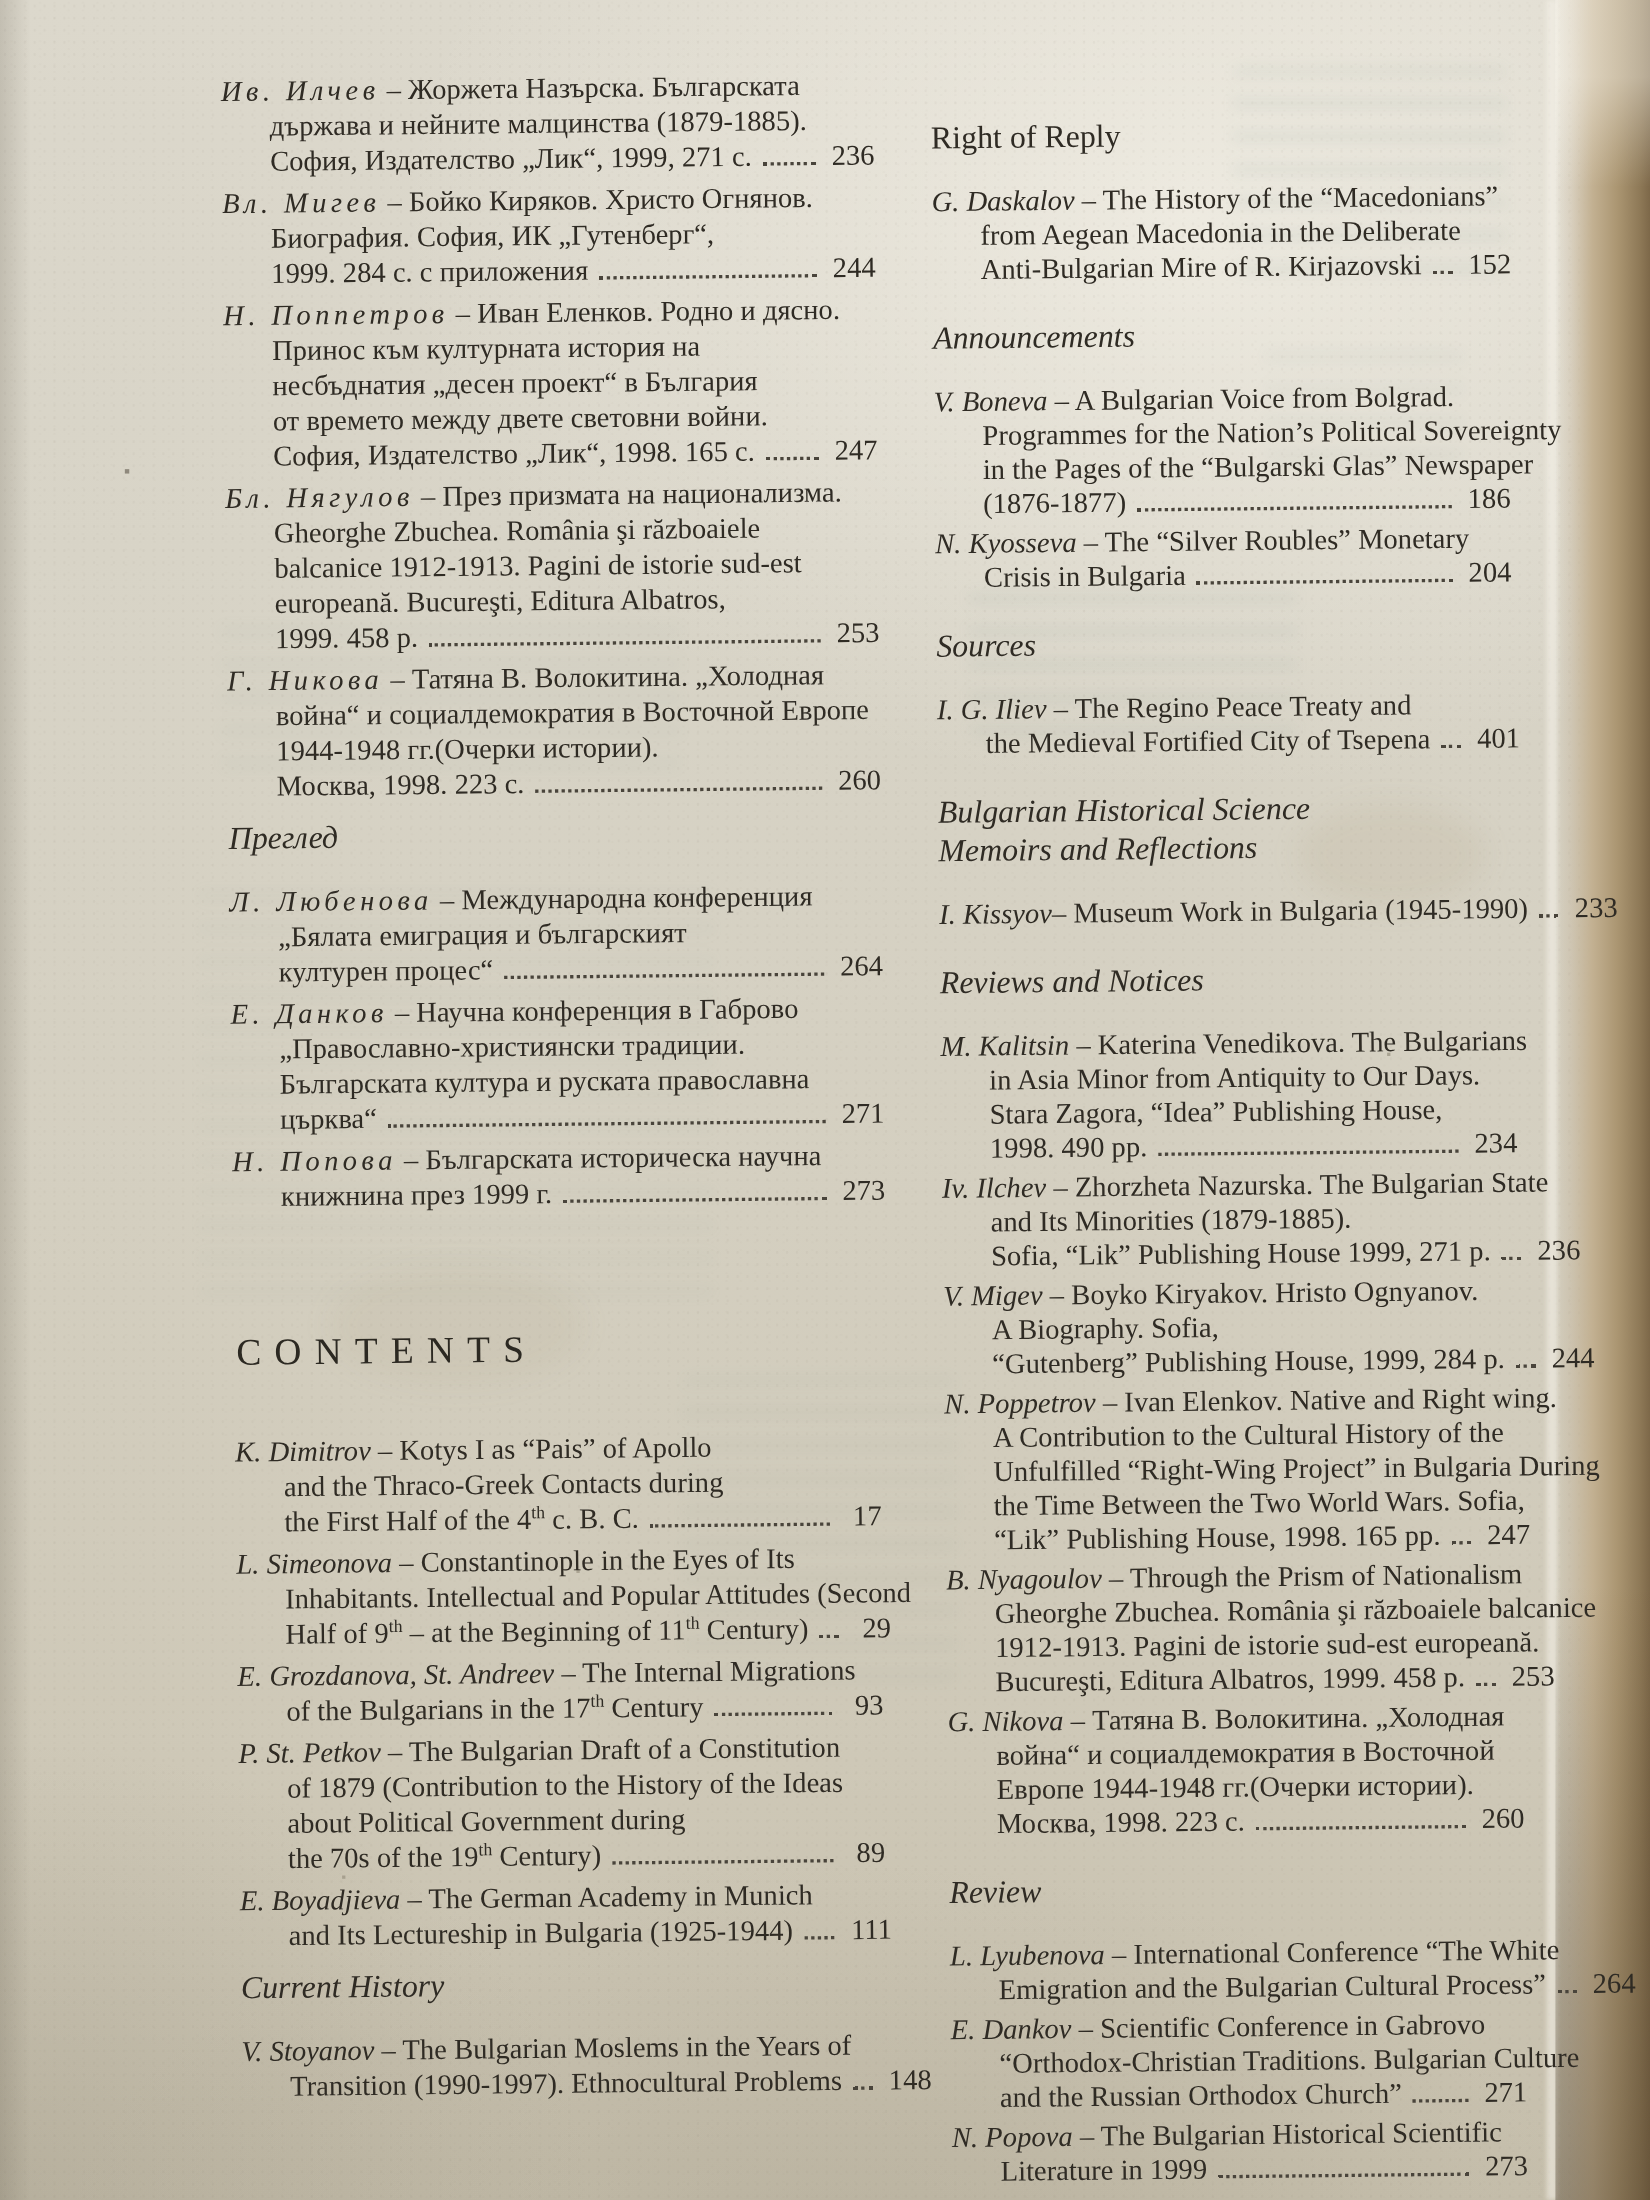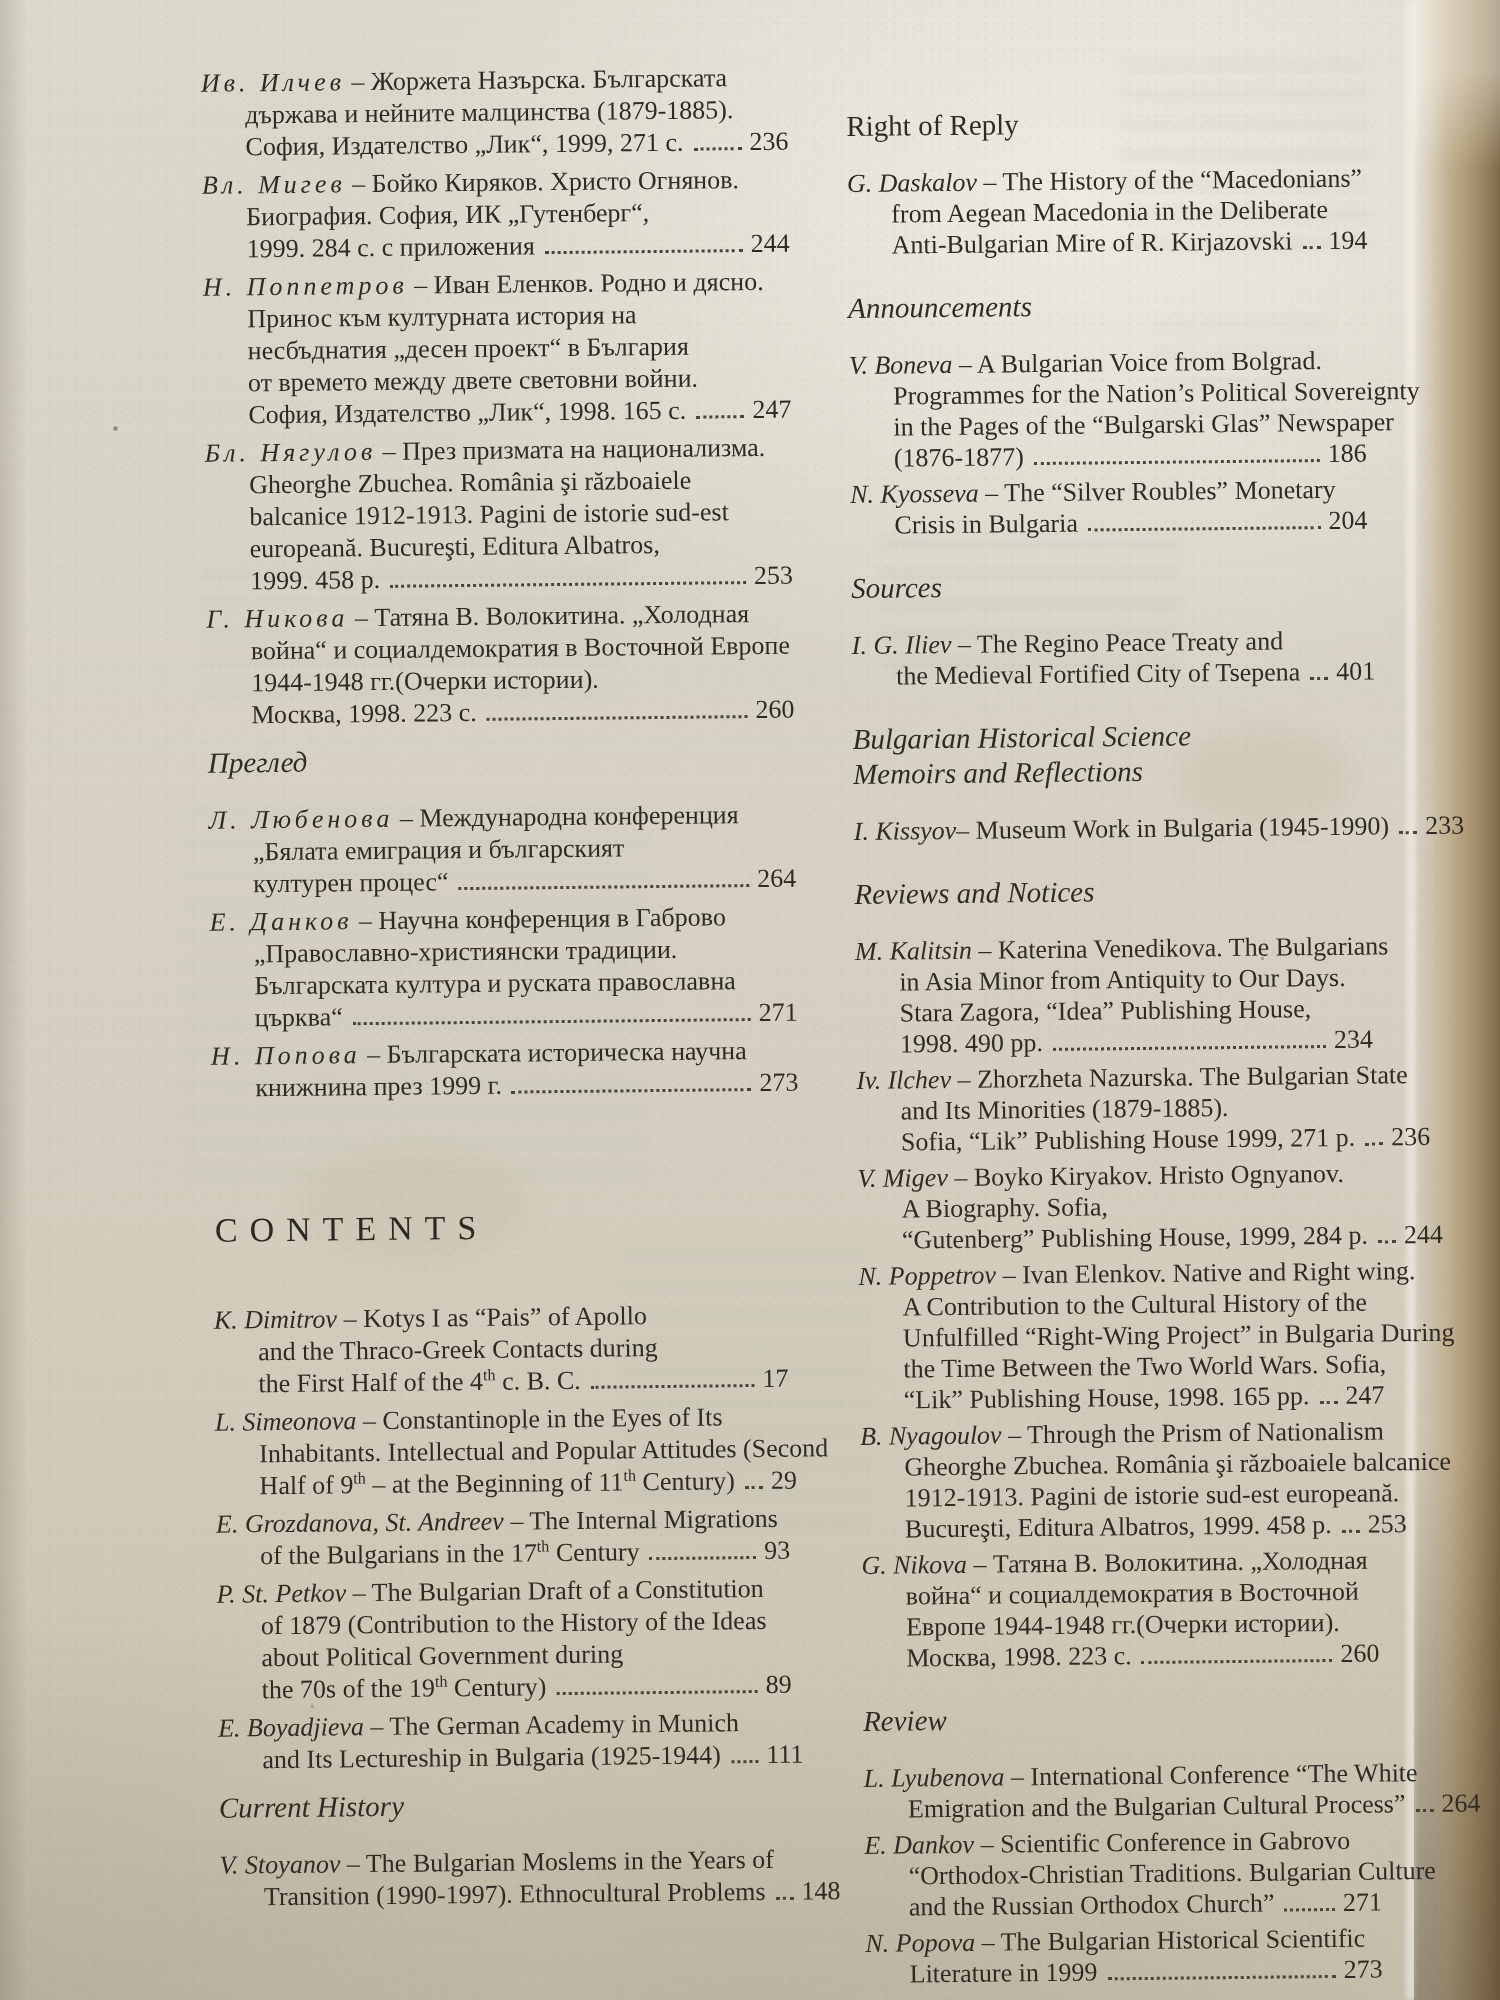--- a/index.html
+++ b/index.html
@@ -49,21 +49,21 @@
   .line { white-space:nowrap; font-size:26px; }
   .col-left  .line { line-height:32px; }
   .col-right .line { line-height:31px; }
   .line.first { margin-left:-44px; }
   .line.last { display:flex; align-items:baseline; }
   .line.last .rest, .line.last .author { flex:0 0 auto; }
   .author { font-style:italic; }
   .author.sp { letter-spacing:4px; }
   .leader { flex:1 1 auto; min-width:18px; border-bottom:3px dotted #49443b;
             margin:0 8px 5px 10px; height:1px; }
-  .pnum { min-width:52px; text-align:left; }
+  .pnum { min-width:52px; text-align:center; }
   sup { font-size:.62em; line-height:0; }
   .heading { font-style:italic; font-size:29px; }
   .h-line { line-height:35px; }
   .col-left  .heading { margin:14px 0 24px; }
   .col-right .heading { margin:30px 0 24px; }
   .heading.roman { font-style:normal; }
   .contents-title { margin:104px 0 52px 2px; font-size:34px; letter-spacing:12px;
     line-height:44px; color:#2c2922; }
 </style>
 </head>
@@ -226,21 +226,21 @@
     <div class="col col-right">
         <div class="heading roman">
           <div class="h-line">Right of Reply</div>
         </div>
         <div class="entry">
           <div class="line first"><span class="author">G. Daskalov</span><span class="rest"> – The History of the “Macedonians”</span></div>
           <div class="line"><span class="rest">from Aegean Macedonia in the Deliberate</span></div>
           <div class="line last">
             <span class="rest">Anti-Bulgarian Mire of R. Kirjazovski</span>
             <span class="leader"></span>
-            <span class="pnum">194</span>
+            <span class="pnum">152</span>
           </div>
         </div>
         <div class="heading">
           <div class="h-line">Announcements</div>
         </div>
         <div class="entry">
           <div class="line first"><span class="author">V. Boneva</span><span class="rest"> – A Bulgarian Voice from Bolgrad.</span></div>
           <div class="line"><span class="rest">Programmes for the Nation’s Political Sovereignty</span></div>
           <div class="line"><span class="rest">in the Pages of the “Bulgarski Glas” Newspaper</span></div>
           <div class="line last">

